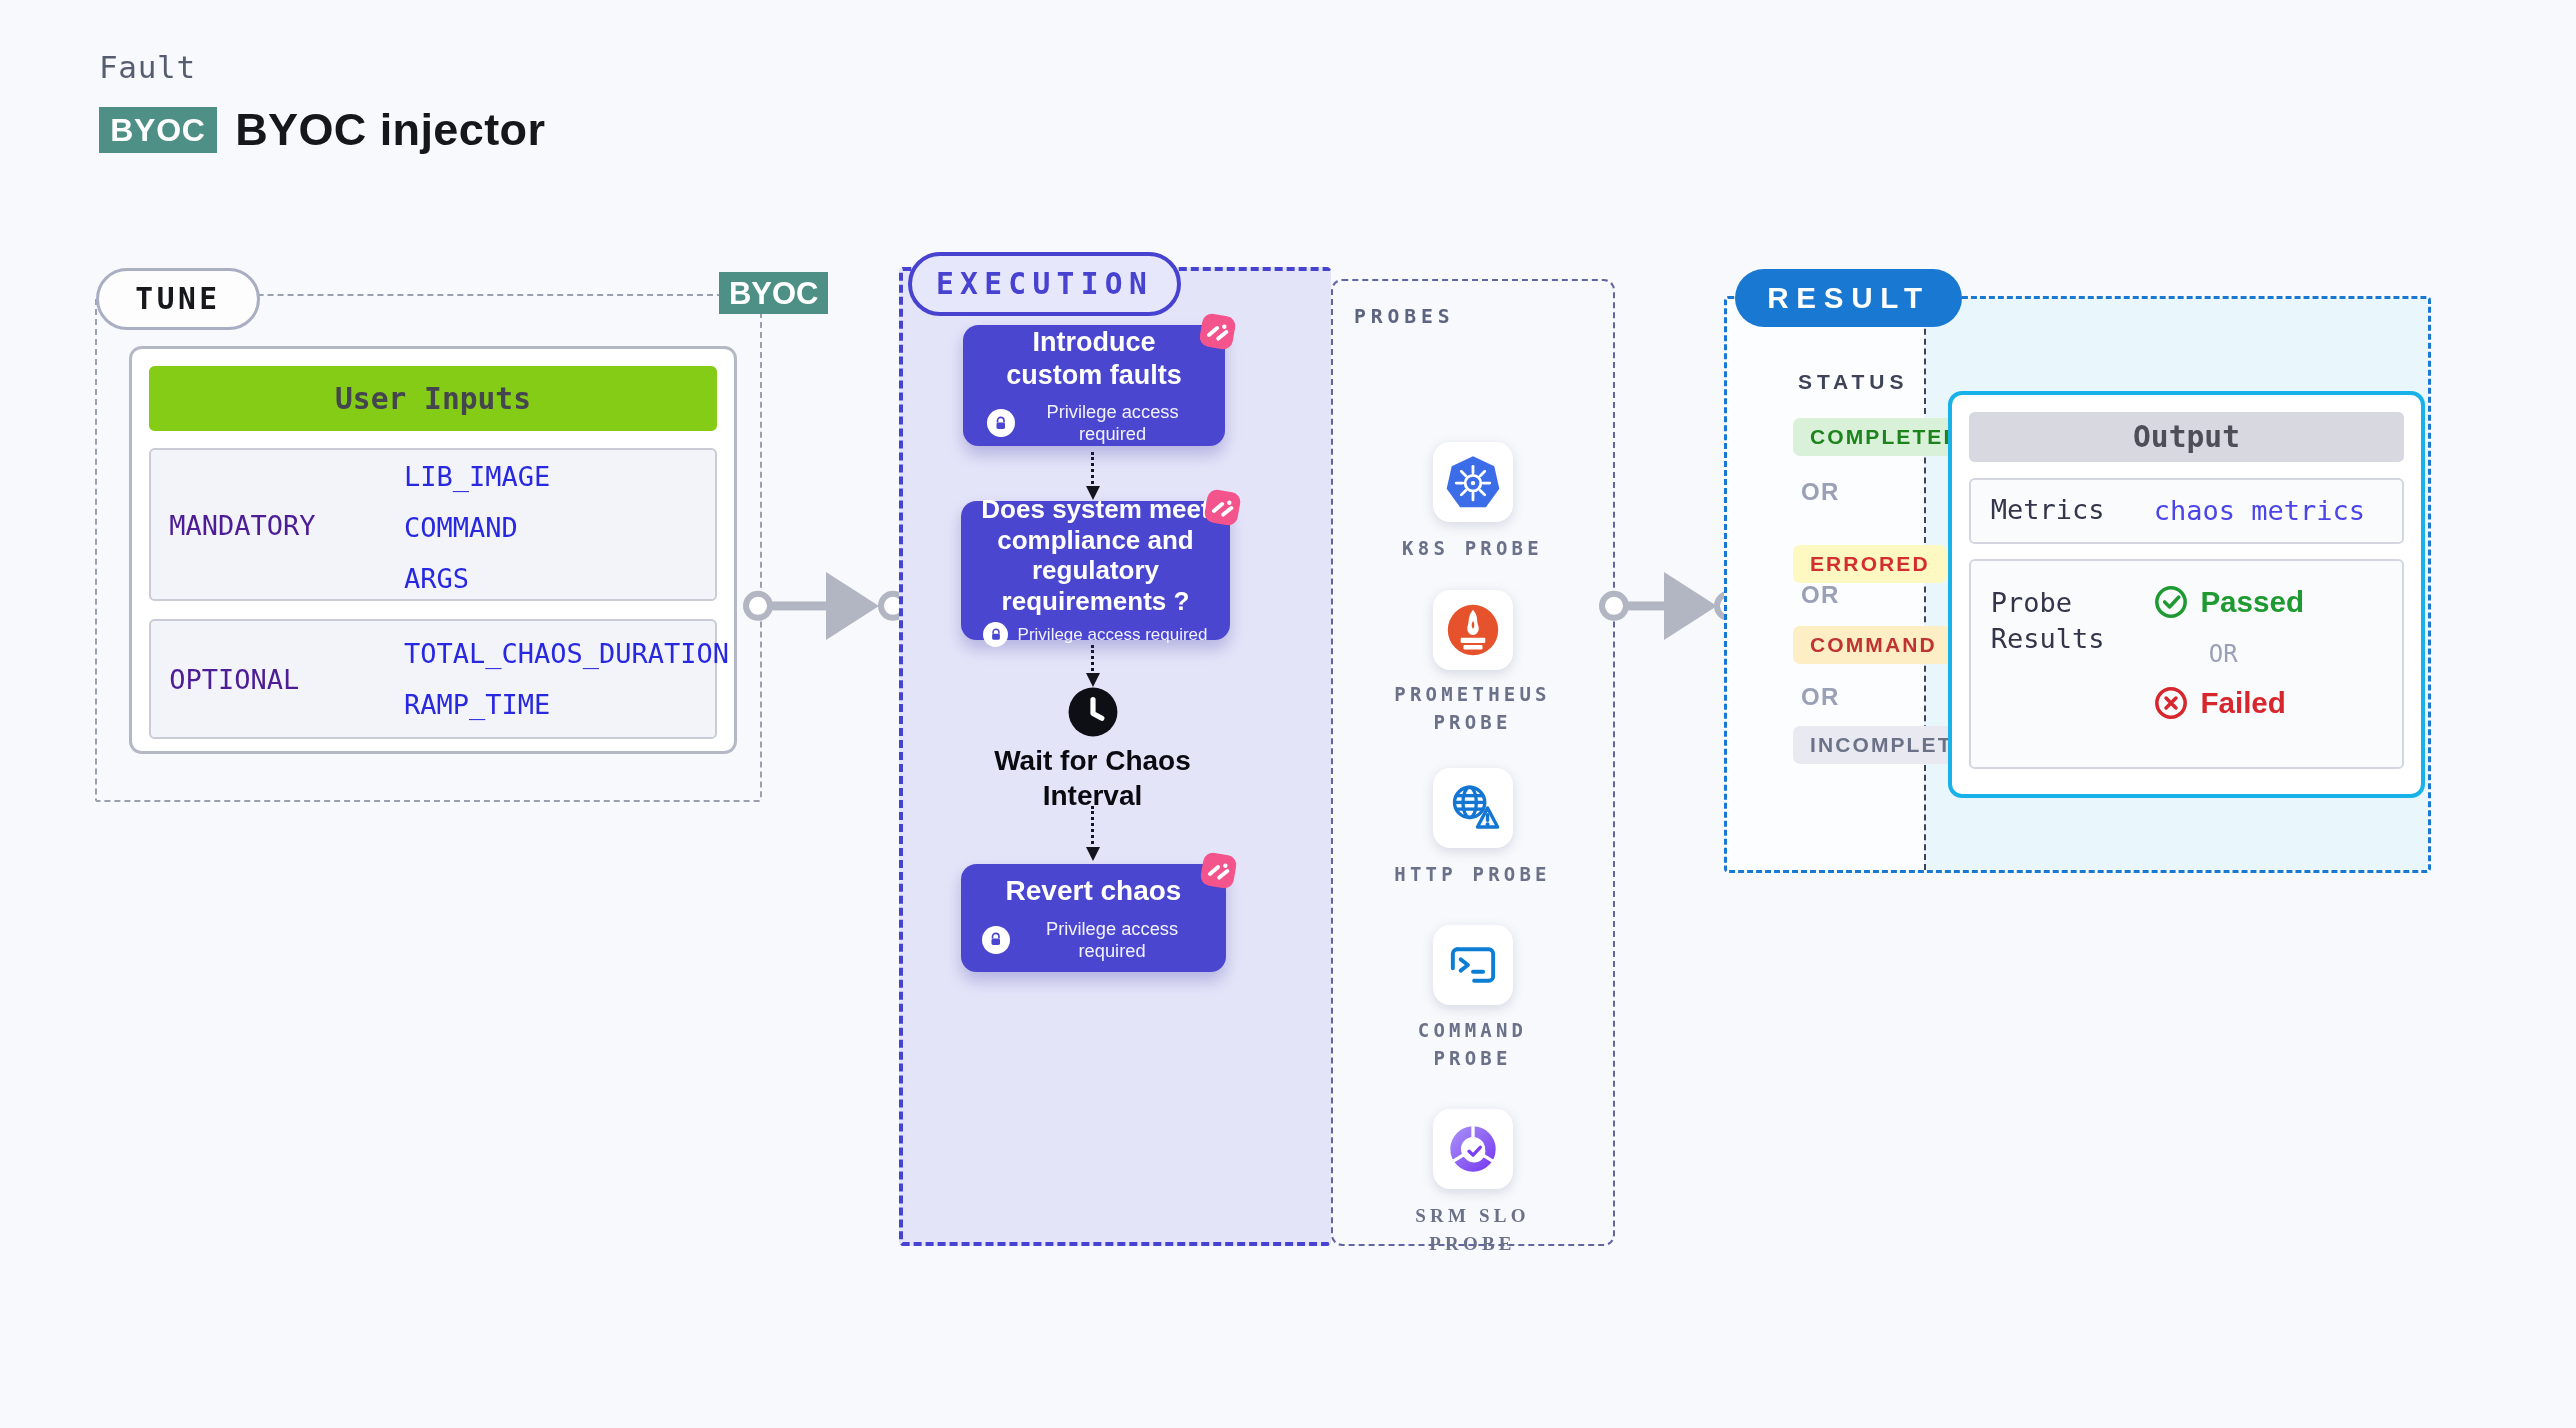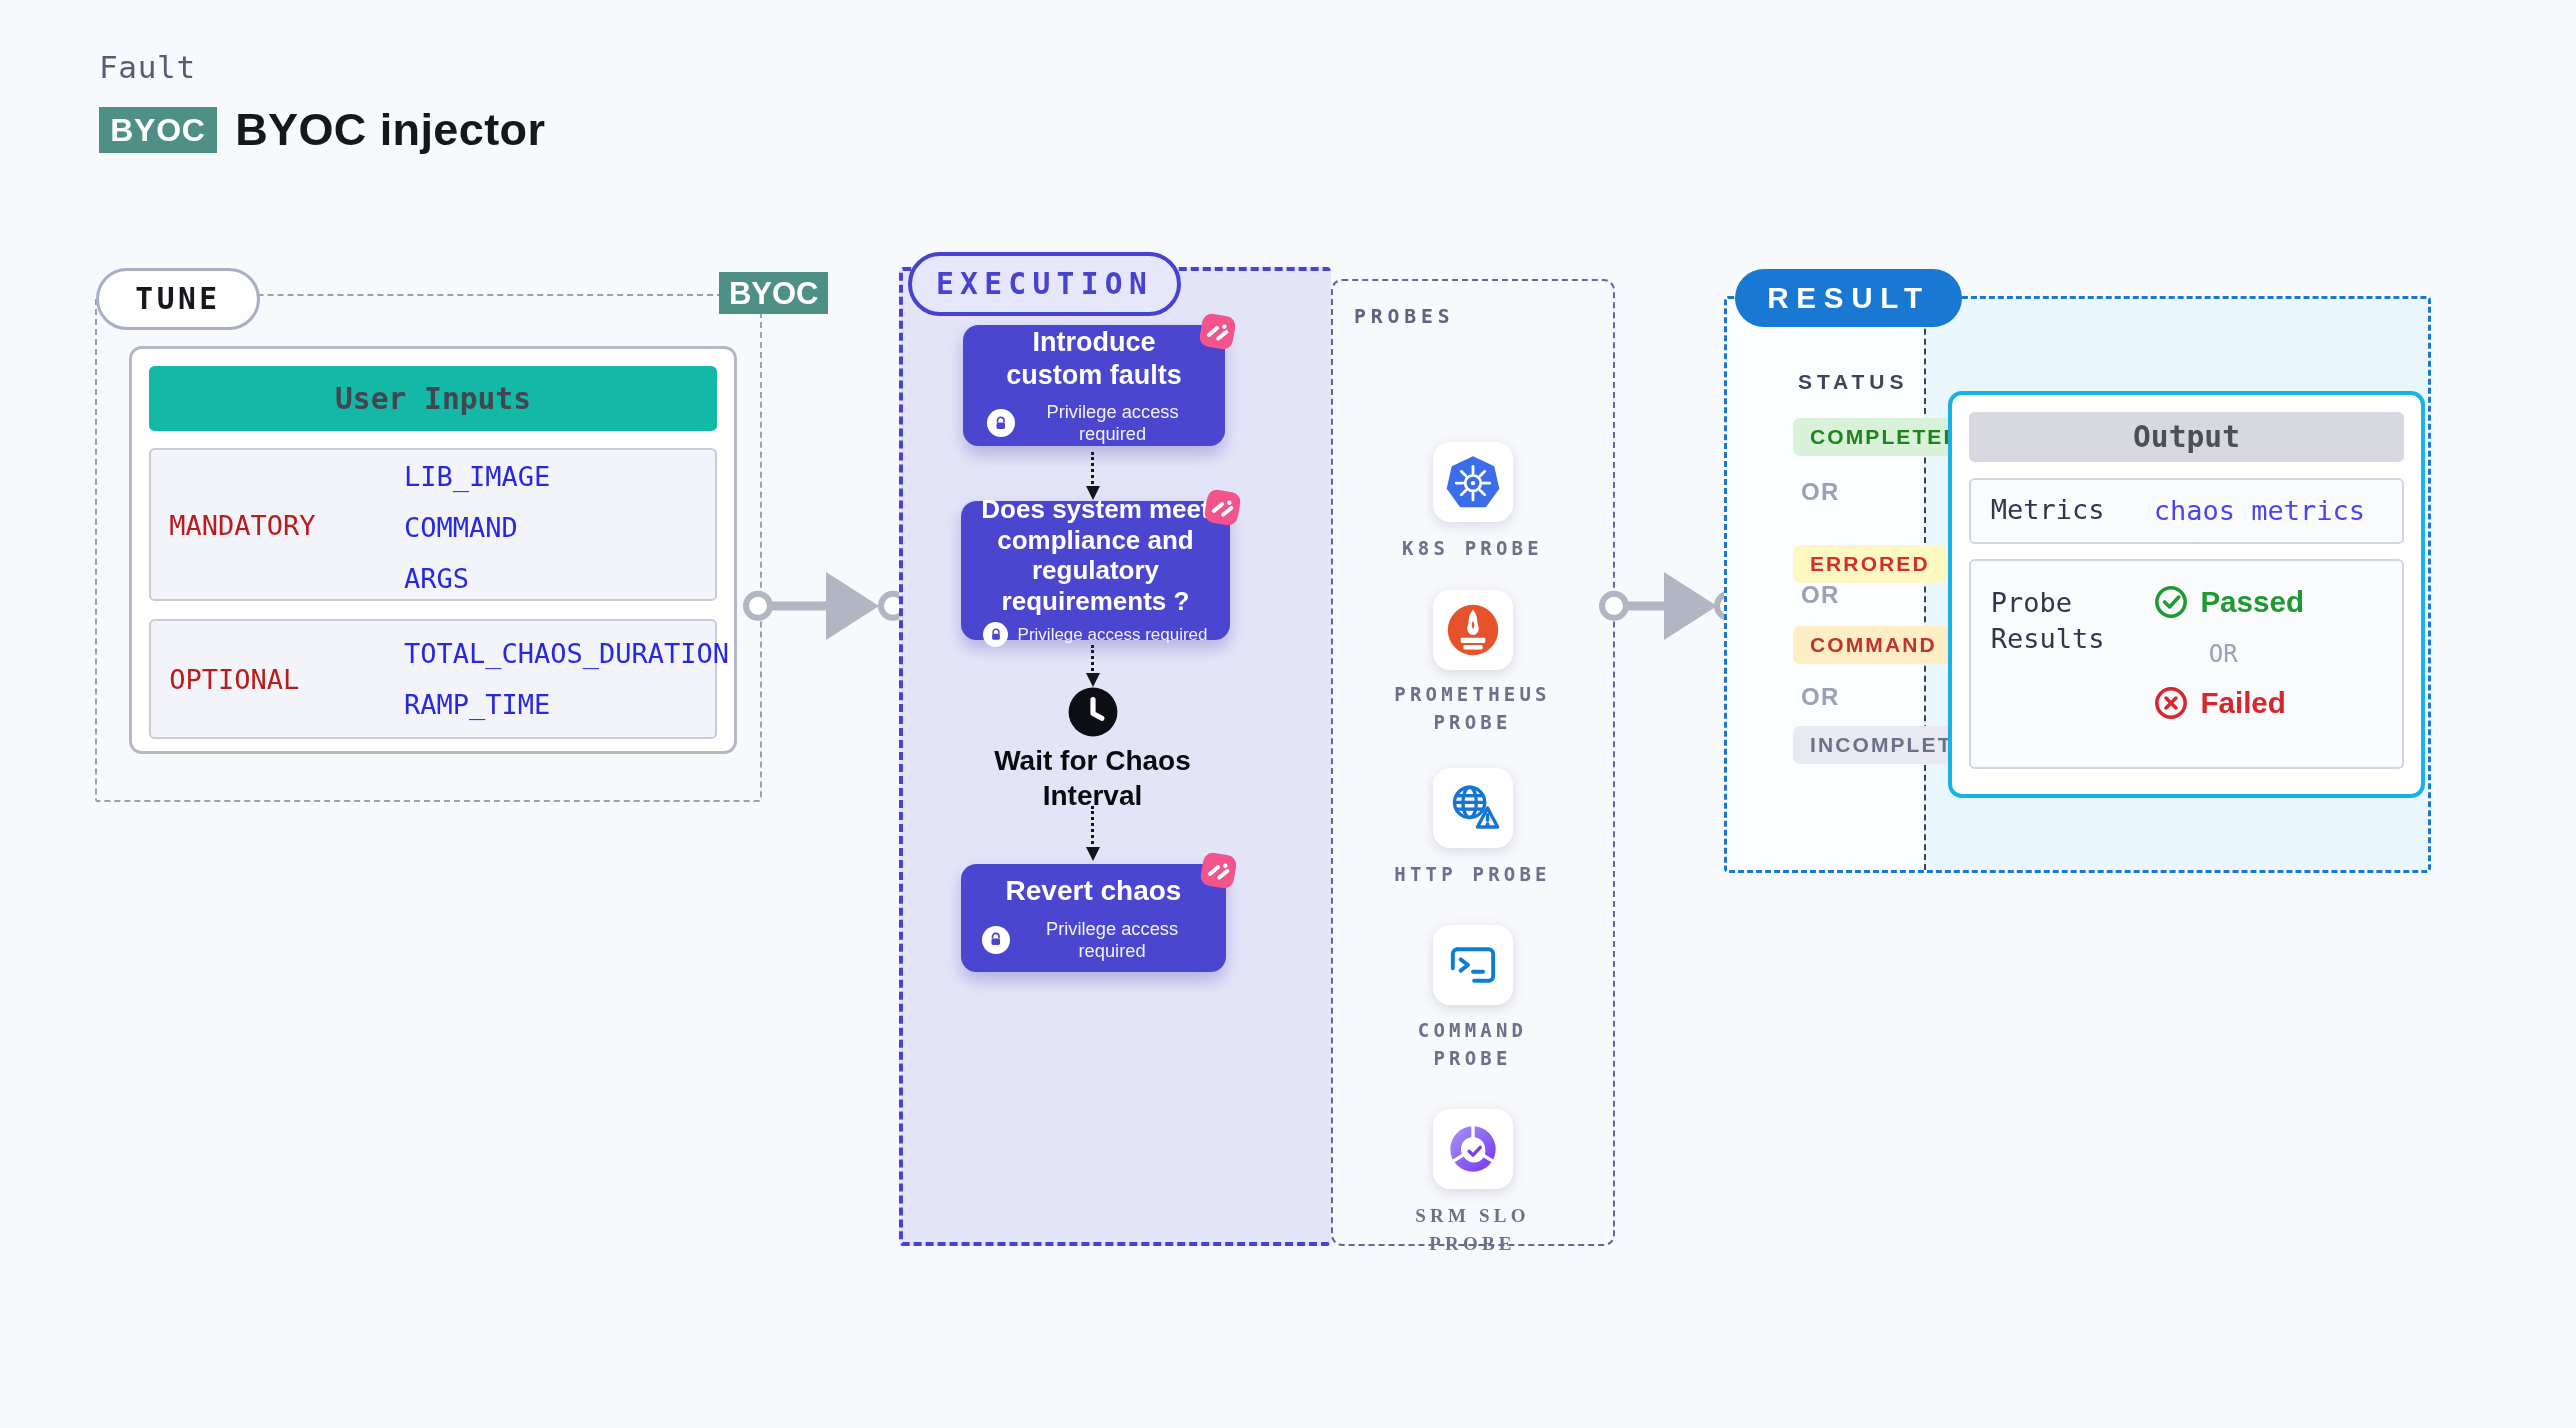--- a/index.html
+++ b/index.html
@@ -46,32 +46,32 @@
     background:#4f9086;color:#fff;font-weight:bold;font-size:31px;
     padding:5.6px 9.9px;line-height:1;
   }
   .ui-card{
     left:129px;top:346px;width:608px;height:408px;
     background:#ffffff;border:3.5px solid #b4b8c5;border-radius:12.7px;
     box-sizing:border-box;
   }
   .ui-header{
     position:absolute;left:17px;right:17px;top:17px;height:65px;
-    background:#14b8a6;border-radius:5.6px;
+    background:#84cc16;border-radius:5.6px;
     display:flex;align-items:center;justify-content:center;
     font-size:29.6px;font-weight:bold;color:#45454f;
   }
   .param-box{
     position:absolute;left:17px;right:17px;
     background:#f3f4f9;border:2.1px solid #c9ccd7;border-radius:5.6px;
     box-sizing:border-box;
   }
   .param-box .rowlabel{
     position:absolute;left:18.3px;top:50%;transform:translateY(-50%);
-    font-size:27px;color:#b91c1c;
+    font-size:27px;color:#4c1d95;
   }
   .params{position:absolute;left:253px;top:0;}
   .param{font-size:27px;color:#2828e0;height:51px;display:flex;align-items:center;}
 
   
   .garrow{height:73px;}
   .garrow .dot{
     position:absolute;width:18.3px;height:18.3px;border:6.3px solid #b2b6c3;
     background:#fff;border-radius:50%;top:50%;transform:translateY(-50%);
   }

